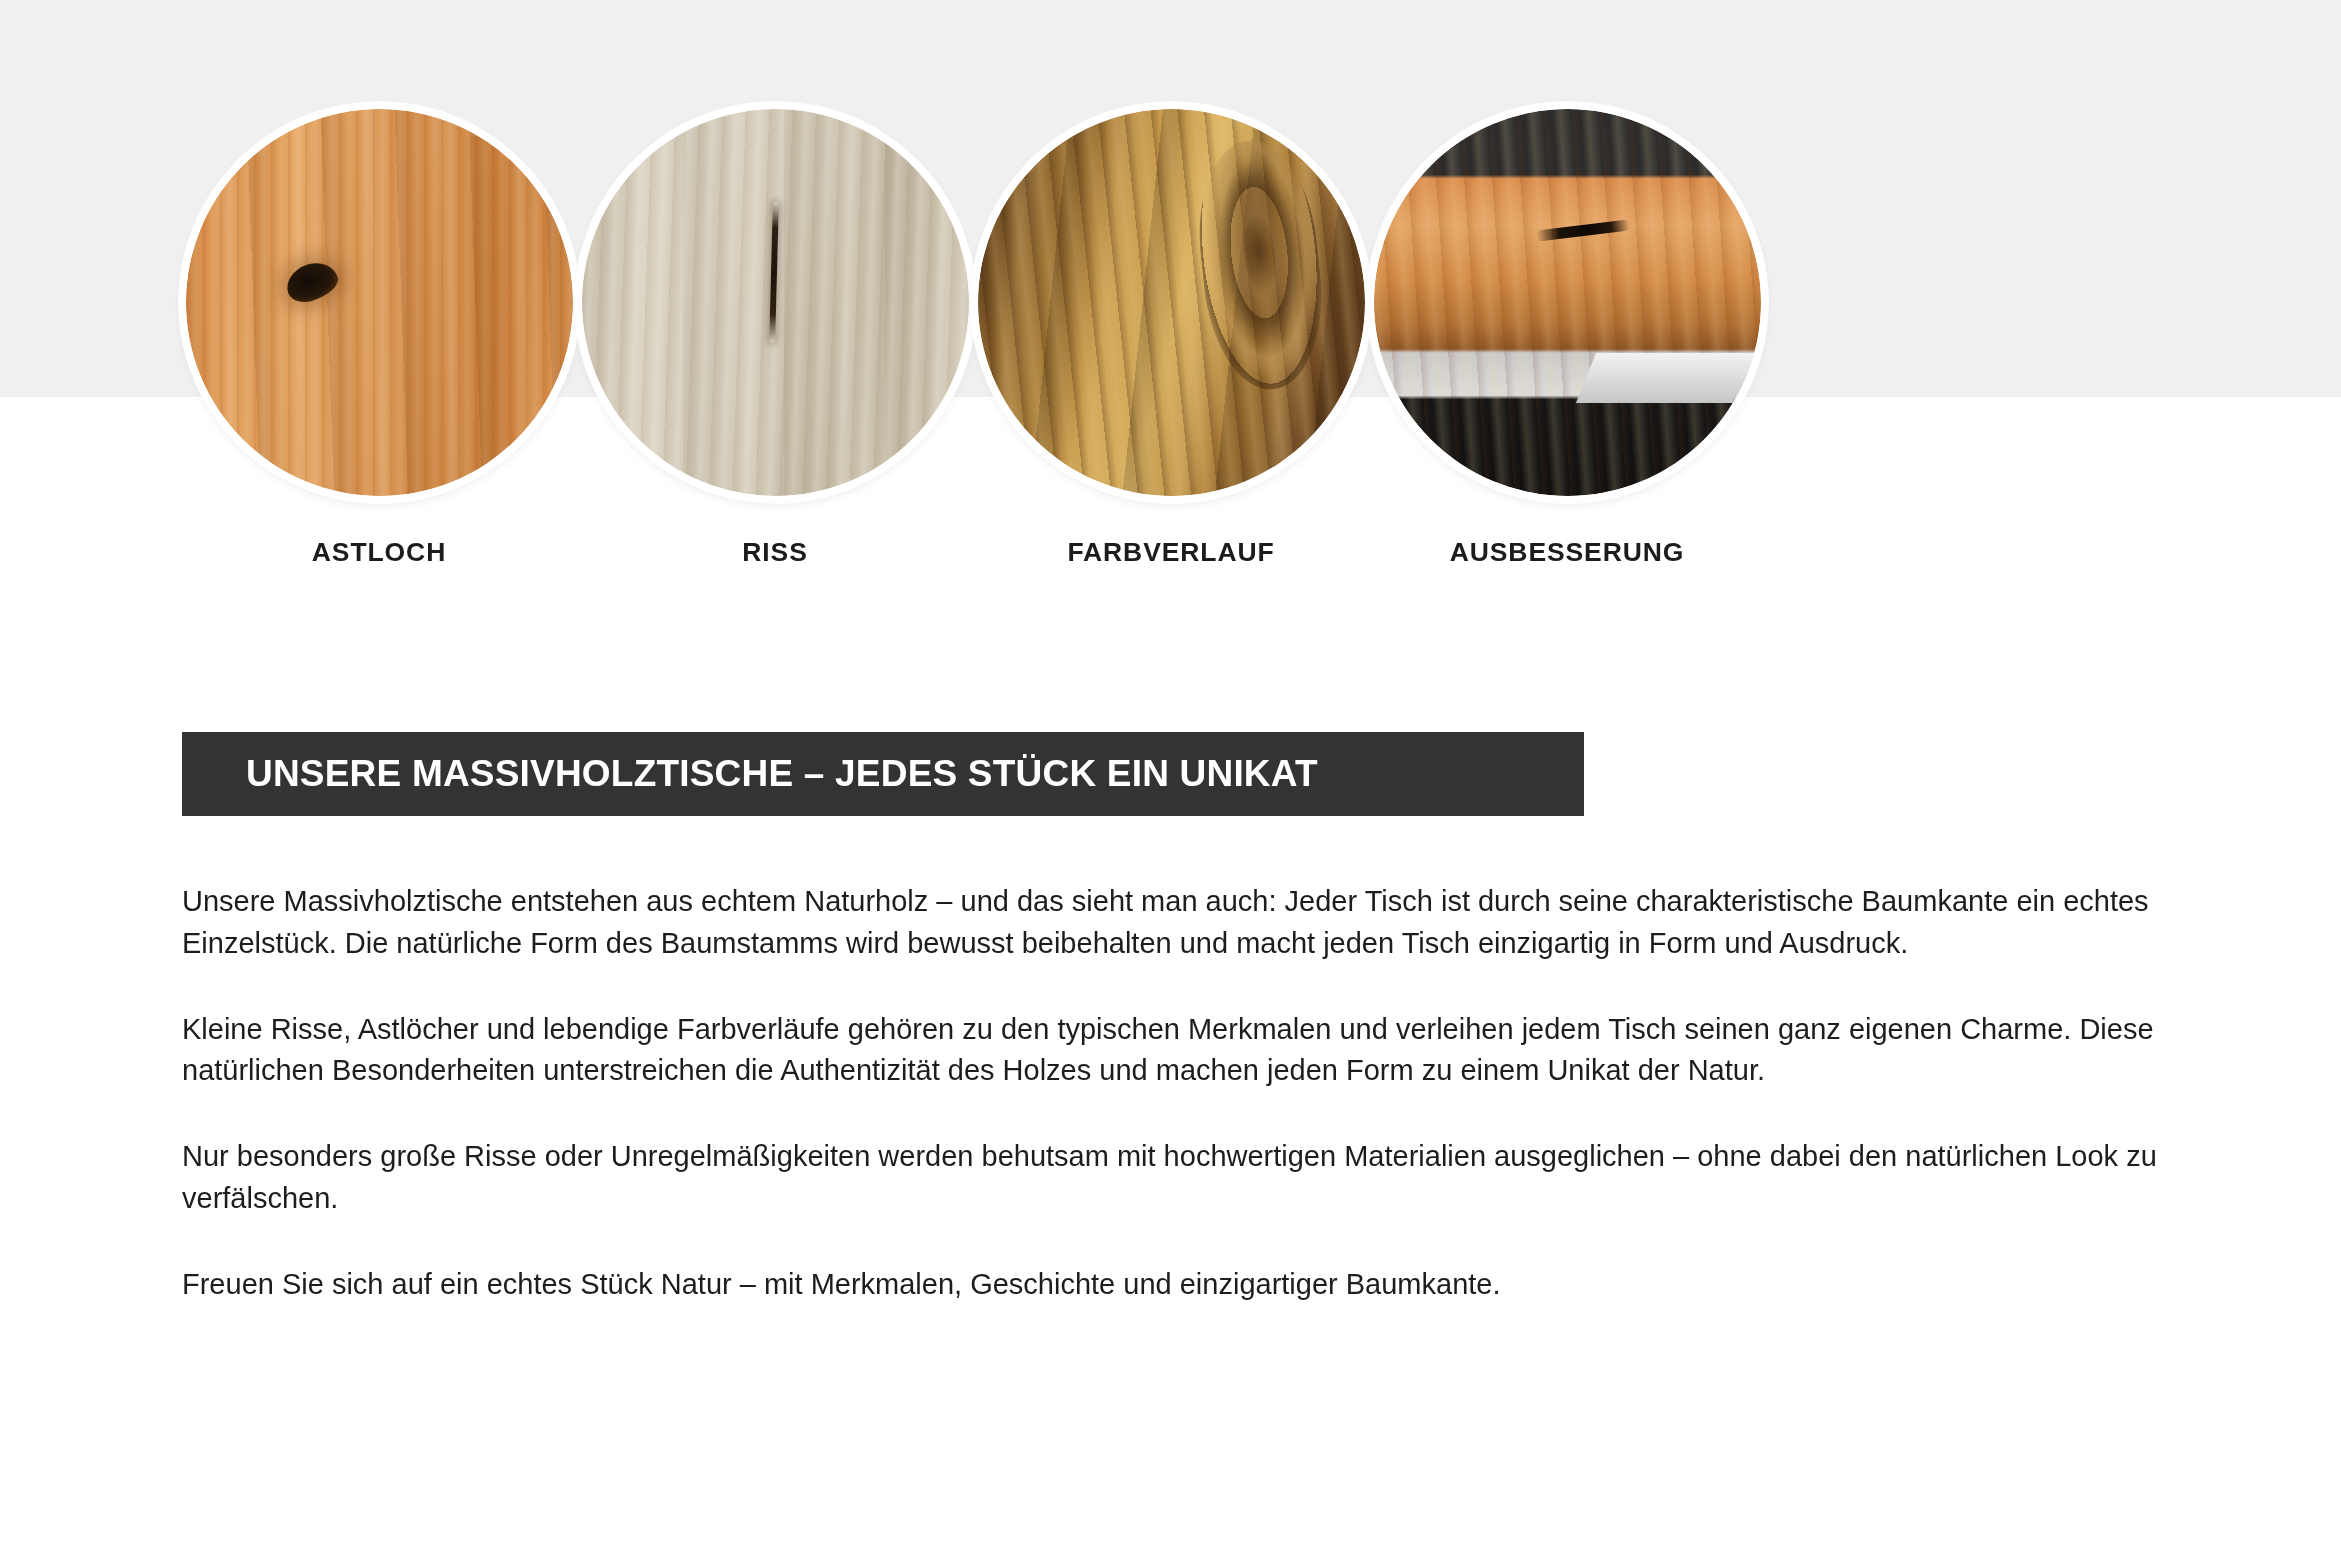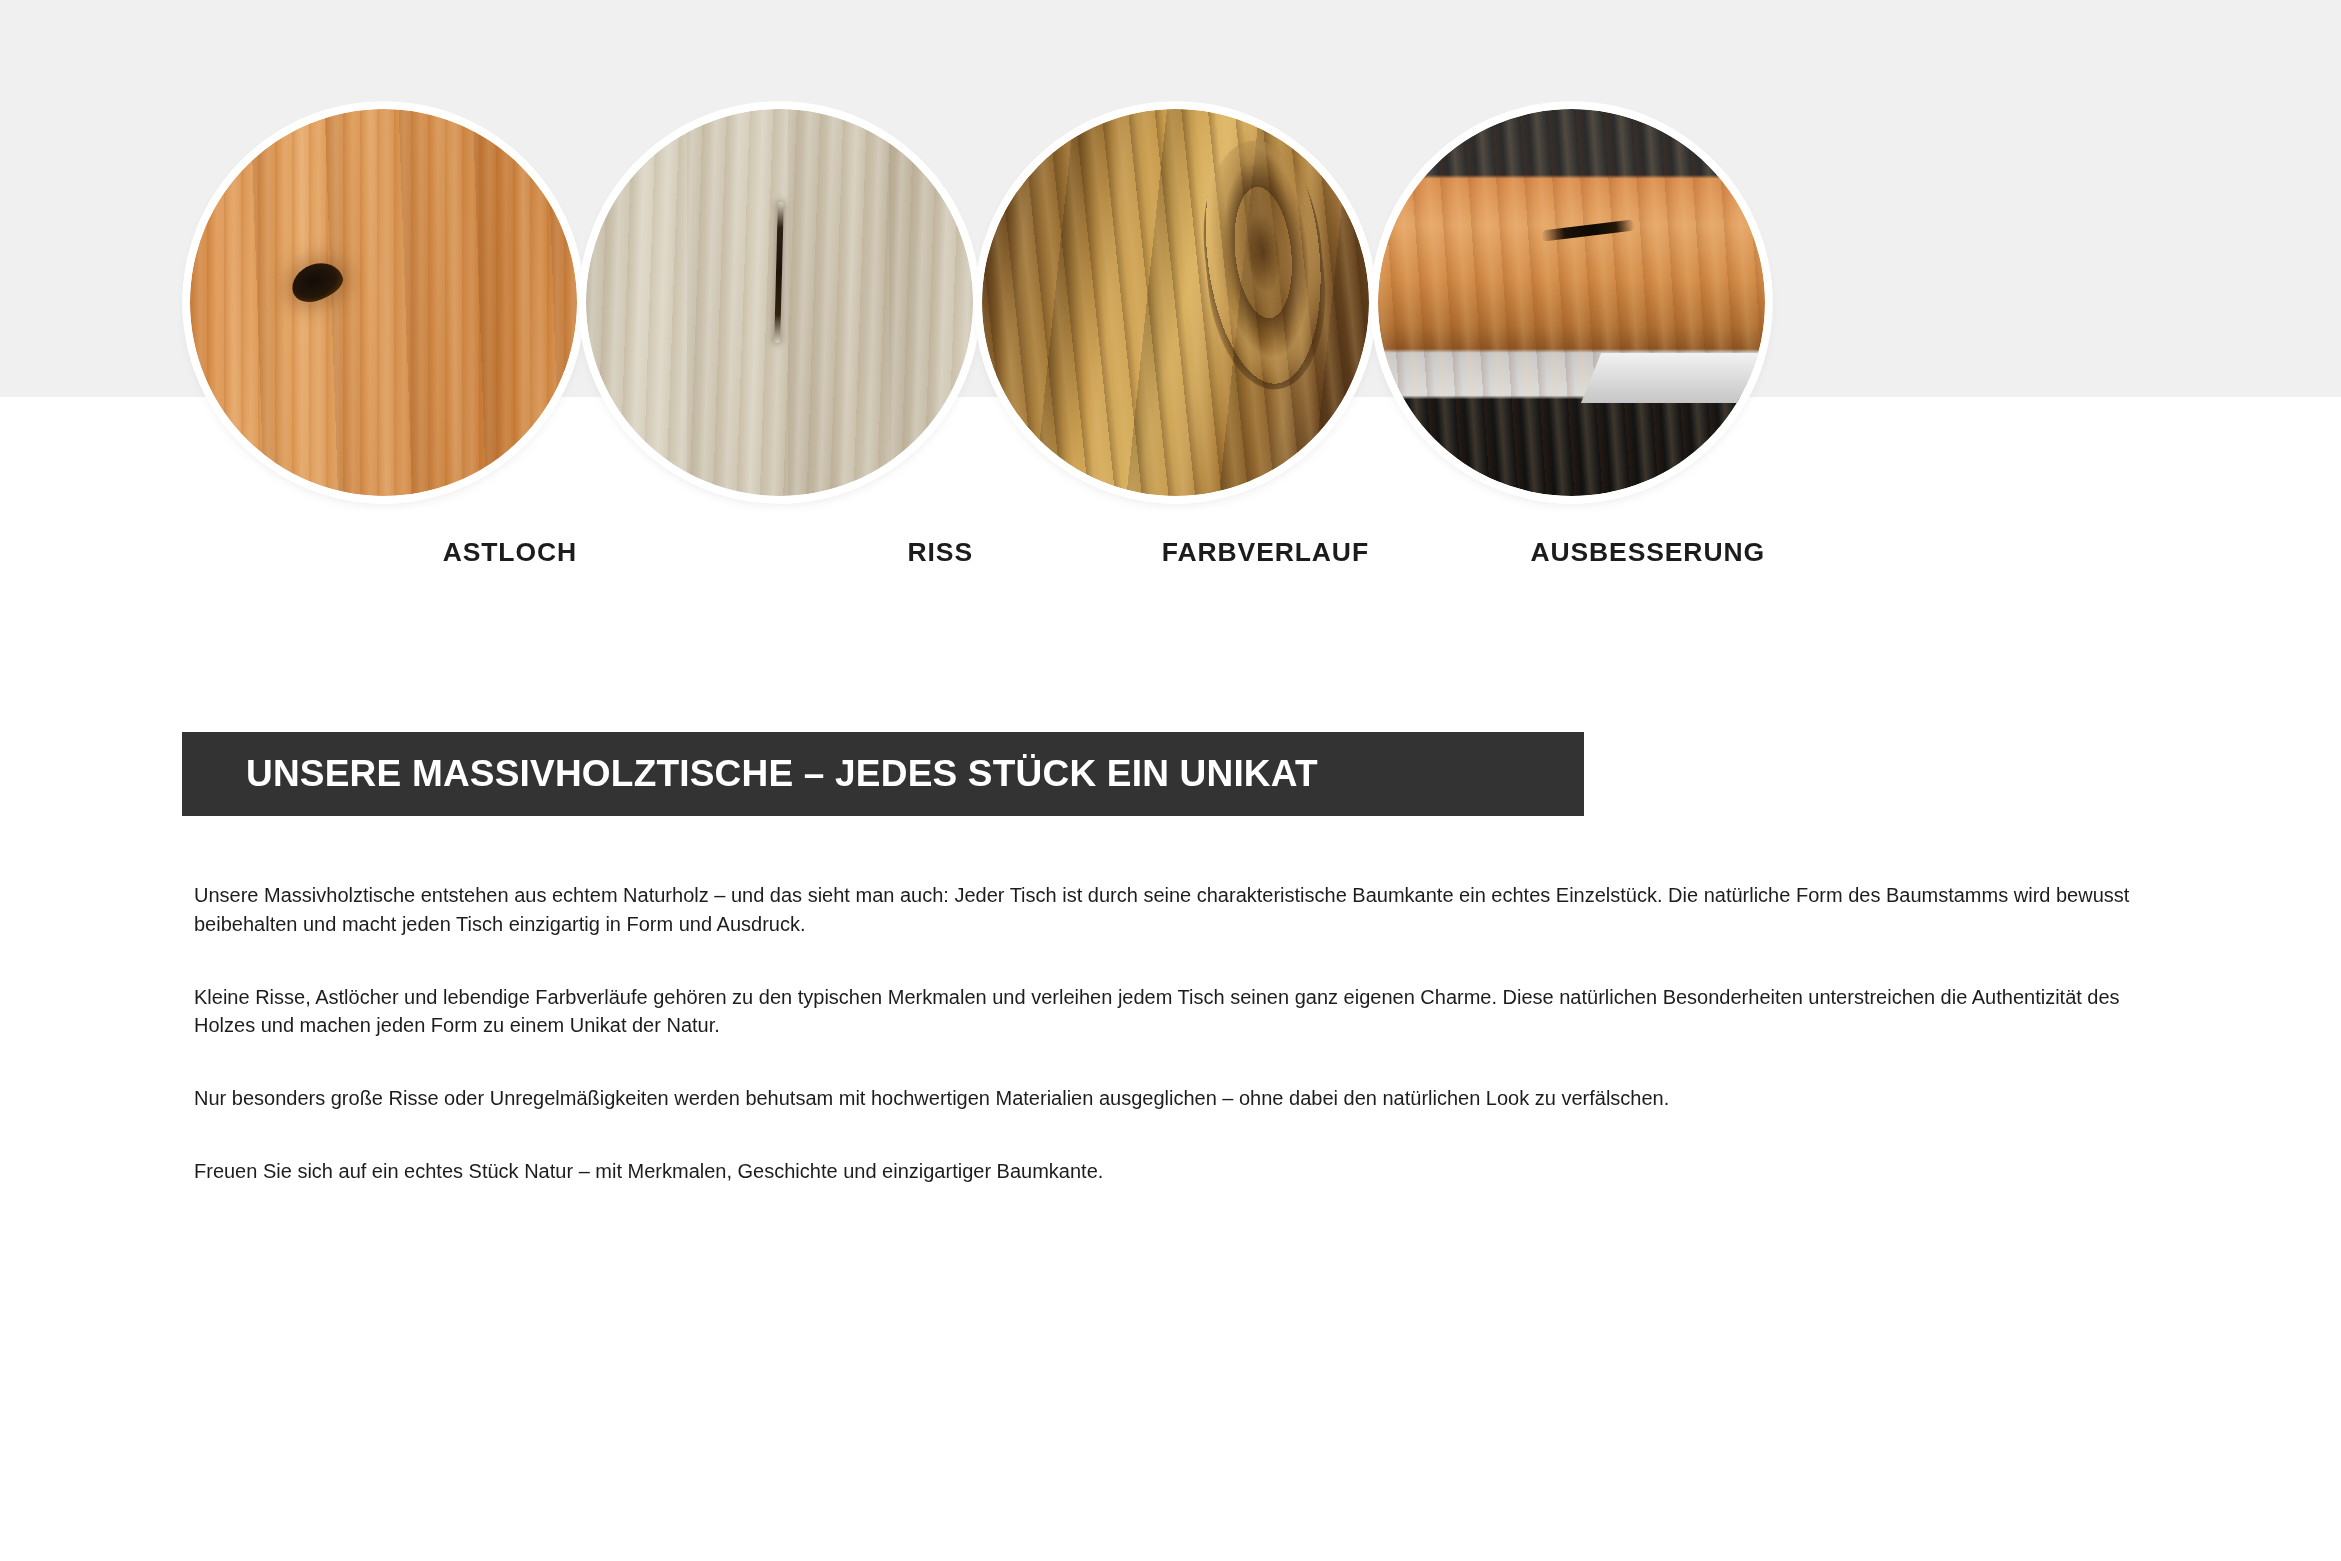--- a/index.html
+++ b/index.html
@@ -33,21 +33,21 @@
     height: 546px;
     display: flex;
     flex-direction: row;
     justify-content: flex-start;
     align-items: flex-start;
   }
   .feature {
     width: 396px;
     display: flex;
     flex-direction: column;
-    align-items: flex-end;
+    align-items: center;
   }
   .circle-wrap {
     width: 387px;
     height: 387px;
     border-radius: 50%;
     background: #ffffff;
     box-shadow: 0 0 0 7.8px #ffffff, 0 4.7px 14px rgba(0,0,0,0.16);
     overflow: hidden;
     position: relative;
   }
@@ -219,22 +219,22 @@
   }
 
   
   .copy {
     position: absolute;
     left: 182px;
     top: 881px;
     width: 1983px;
   }
   .copy p {
-    margin: 0 0 44px 12px;
-    font-size: 20px;
+    margin: 0 0 44px 0;
+    font-size: 29px;
     line-height: 1.44;
     color: #1d1d1d;
     font-family: "Liberation Sans", sans-serif;
   }
   .copy p:last-child { margin-bottom: 0; }
 </style>
 </head>
 <body>
 
 <div class="top-band"></div>

